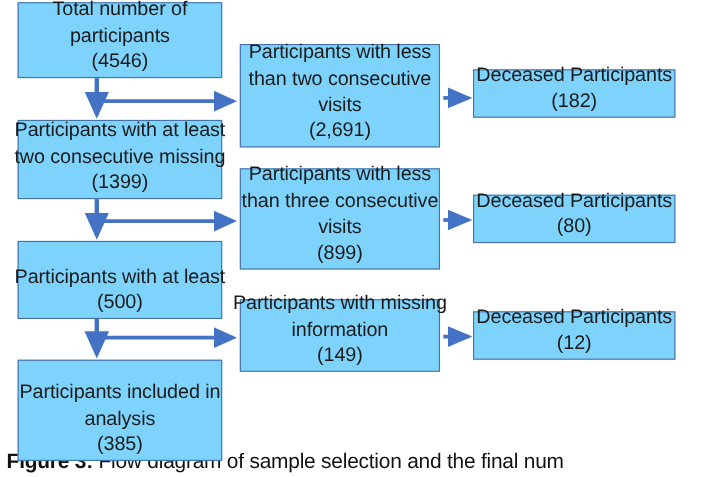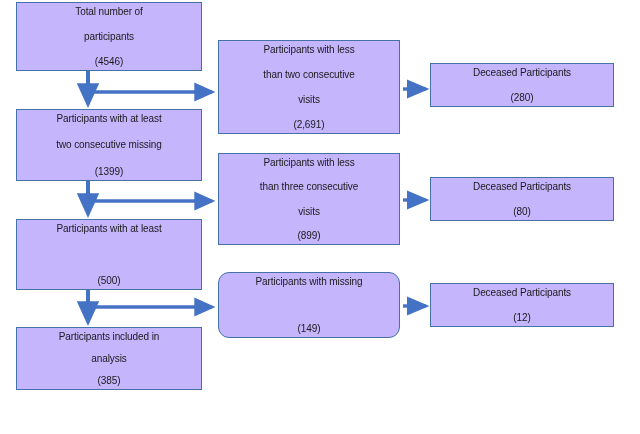--- a/index.html
+++ b/index.html
@@ -9,45 +9,45 @@
     font-family:"Liberation Sans", sans-serif;
     overflow:hidden;
     position:relative;
   }
   #canvas{position:absolute;left:0;top:0;width:640px;height:434px;}
 
   .node{
     position:absolute;
     box-sizing:border-box;
     border:1.4px solid #4472a8;
-    background:#c4b5fd;
+    background:#7dd3fc;
     display:flex;
     flex-direction:column;
     align-items:center;
-    justify-content:space-between;
+    justify-content:flex-end;
     text-align:center;
     color:#1a1a1a;
-    font-size:10px;
+    font-size:18px;
     line-height:1.32;
     letter-spacing:-0.1px;
     padding:2px 4px;
     z-index:3;
   }
   .node .ln{display:block;white-space:nowrap;}
 
   
   #n-total   {left:16px;  top:2px;   width:186px; height:69px;}
   #n-atleast2{left:16px;  top:109px; width:186px; height:72px;}
   #n-atleast3{left:16px;  top:219px; width:186px; height:71px;}
-  #n-included{left:16px;  top:327px; width:186px; height:63px;}
+  #n-included{left:16px;  top:327px; width:186px; height:92px;}
 
   
   #n-less2   {left:218px; top:40px;  width:182px; height:94px;}
   #n-less3   {left:218px; top:153px; width:182px; height:92px;}
-  #n-missing {left:218px; top:272px; width:182px; height:66px;border-radius:11px;}
+  #n-missing {left:218px; top:272px; width:182px; height:66px;}
 
   
   #n-dec1    {left:430px; top:63px;  width:184px; height:44px;}
   #n-dec2    {left:430px; top:177px; width:184px; height:44px;}
   #n-dec3    {left:430px; top:283px; width:184px; height:44px;}
 
   .caption{
     position:absolute;
     left:6px; top:409px;
     width:634px;
@@ -142,32 +142,36 @@
 
   <div class="node" id="n-less3">
     <span class="ln">Participants with less</span>
     <span class="ln">than three consecutive</span>
     <span class="ln">visits</span>
     <span class="ln">(899)</span>
   </div>
 
   <div class="node" id="n-missing">
     <span class="ln">Participants with missing</span>
+    <span class="ln">information</span>
     <span class="ln">(149)</span>
   </div>
 
   <div class="node" id="n-dec1">
     <span class="ln">Deceased Participants</span>
-    <span class="ln">(280)</span>
+    <span class="ln">(182)</span>
   </div>
 
   <div class="node" id="n-dec2">
     <span class="ln">Deceased Participants</span>
     <span class="ln">(80)</span>
   </div>
 
   <div class="node" id="n-dec3">
     <span class="ln">Deceased Participants</span>
     <span class="ln">(12)</span>
   </div>
 
+  <div class="caption">
+    <b>Figure 3:</b><span> Flow diagram of sample selection and the final num</span>
+  </div>
 
 </div>
 
 </body></html>

